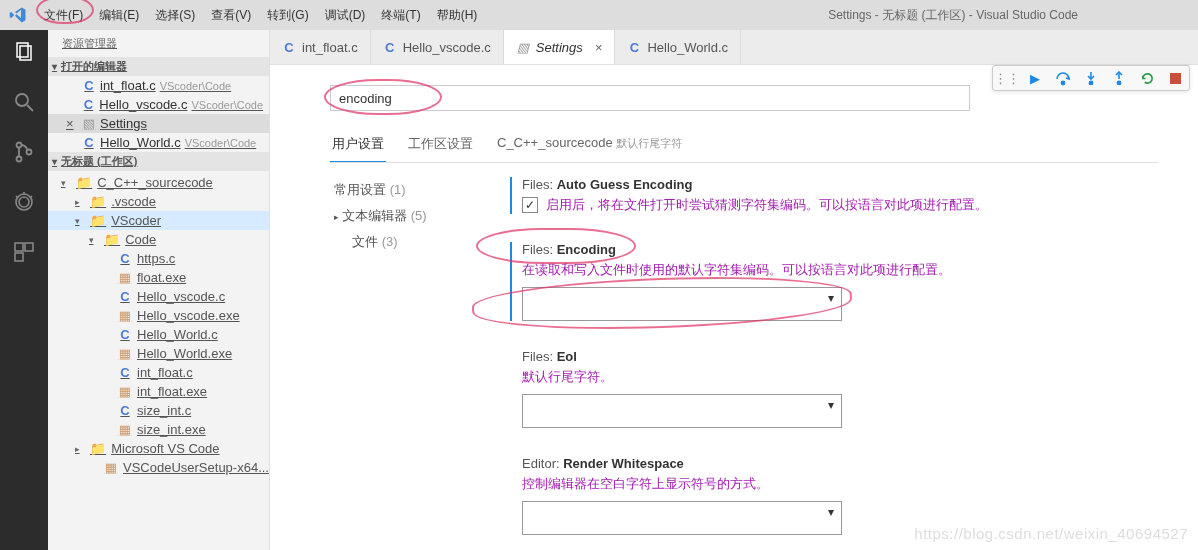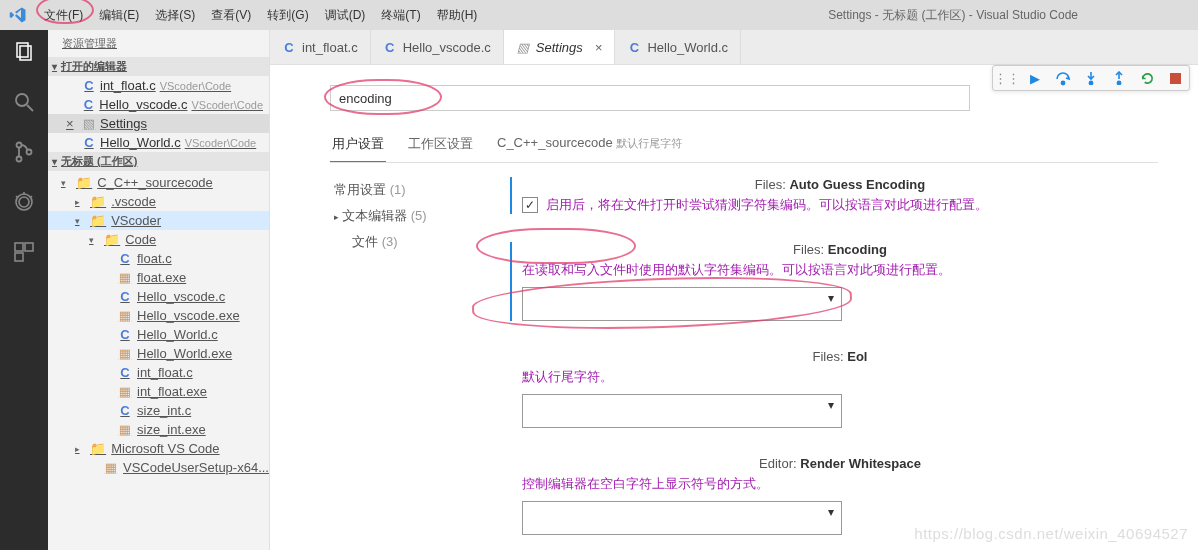--- a/index.html
+++ b/index.html
@@ -51,21 +51,21 @@
 .scope-tab.active { color: #333; border-bottom: 1px solid #1e88e5; }
 .scope-tab .folder-sub { color: #999; font-size: 11px; }
 
 .settings-layout { display: flex; gap: 30px; }
 .settings-nav { width: 150px; font-size: 13px; color: #555; }
 .settings-nav .nav-item { padding: 4px 2px; }
 .settings-nav .count { color: #999; }
 
 .settings-content { flex: 1; }
 .setting { margin-bottom: 28px; border-left: 2px solid #1e88e5; padding-left: 10px; position: relative; }
-.setting .s-title { font-size: 13px; margin-bottom: 4px; text-align: center; }
+.setting .s-title { font-size: 13px; margin-bottom: 4px; }
 .setting .s-title .prefix { color: #555; }
 .setting .s-title .name { font-weight: bold; color: #333; }
 .setting .s-desc { font-size: 13px; color: #a21caf; margin-bottom: 8px; }
 .setting .checkbox-row { display: flex; align-items: center; gap: 8px; }
 .setting .chk { width: 16px; height: 16px; border: 1px solid #888; display: flex; align-items: center; justify-content: center; font-size: 12px; color: #333; }
 .setting select { width: 320px; height: 22px; border: 1px solid #999; background: #fff; padding: 16px 6px; font-size: 13px; -webkit-appearance: none; appearance: none; }
 .sel-wrap { position: relative; display: inline-block; }
 .sel-wrap::after { content: "▾"; position: absolute; right: 8px; top: 4px; pointer-events: none; font-size: 12px; }
 
 .debug-toolbar { position: absolute; top: 35px; right: 8px; background: #f8f8f8; border: 1px solid #ccc; border-radius: 3px; display: flex; align-items: center; padding: 4px 6px; gap: 12px; box-shadow: 0 1px 4px rgba(0,0,0,.1); }
@@ -200,21 +200,21 @@
         <div class="tree-row">
           <span class="spacer" style="width:36px"></span>
           <span class="chev">▾</span>
           <span class="folder-icon">📁</span>
           <span>Code</span>
         </div>
         <div class="tree-row">
           <span class="spacer" style="width:50px"></span>
           <span class="chev"></span>
           <span class="c-icon">C</span>
-          <span>float.c</span>
+          <span>https.c</span>
         </div>
         <div class="tree-row">
           <span class="spacer" style="width:50px"></span>
           <span class="chev"></span>
           <span class="exe-icon">▦</span>
           <span>float.exe</span>
         </div>
         <div class="tree-row">
           <span class="spacer" style="width:50px"></span>
           <span class="chev"></span>

